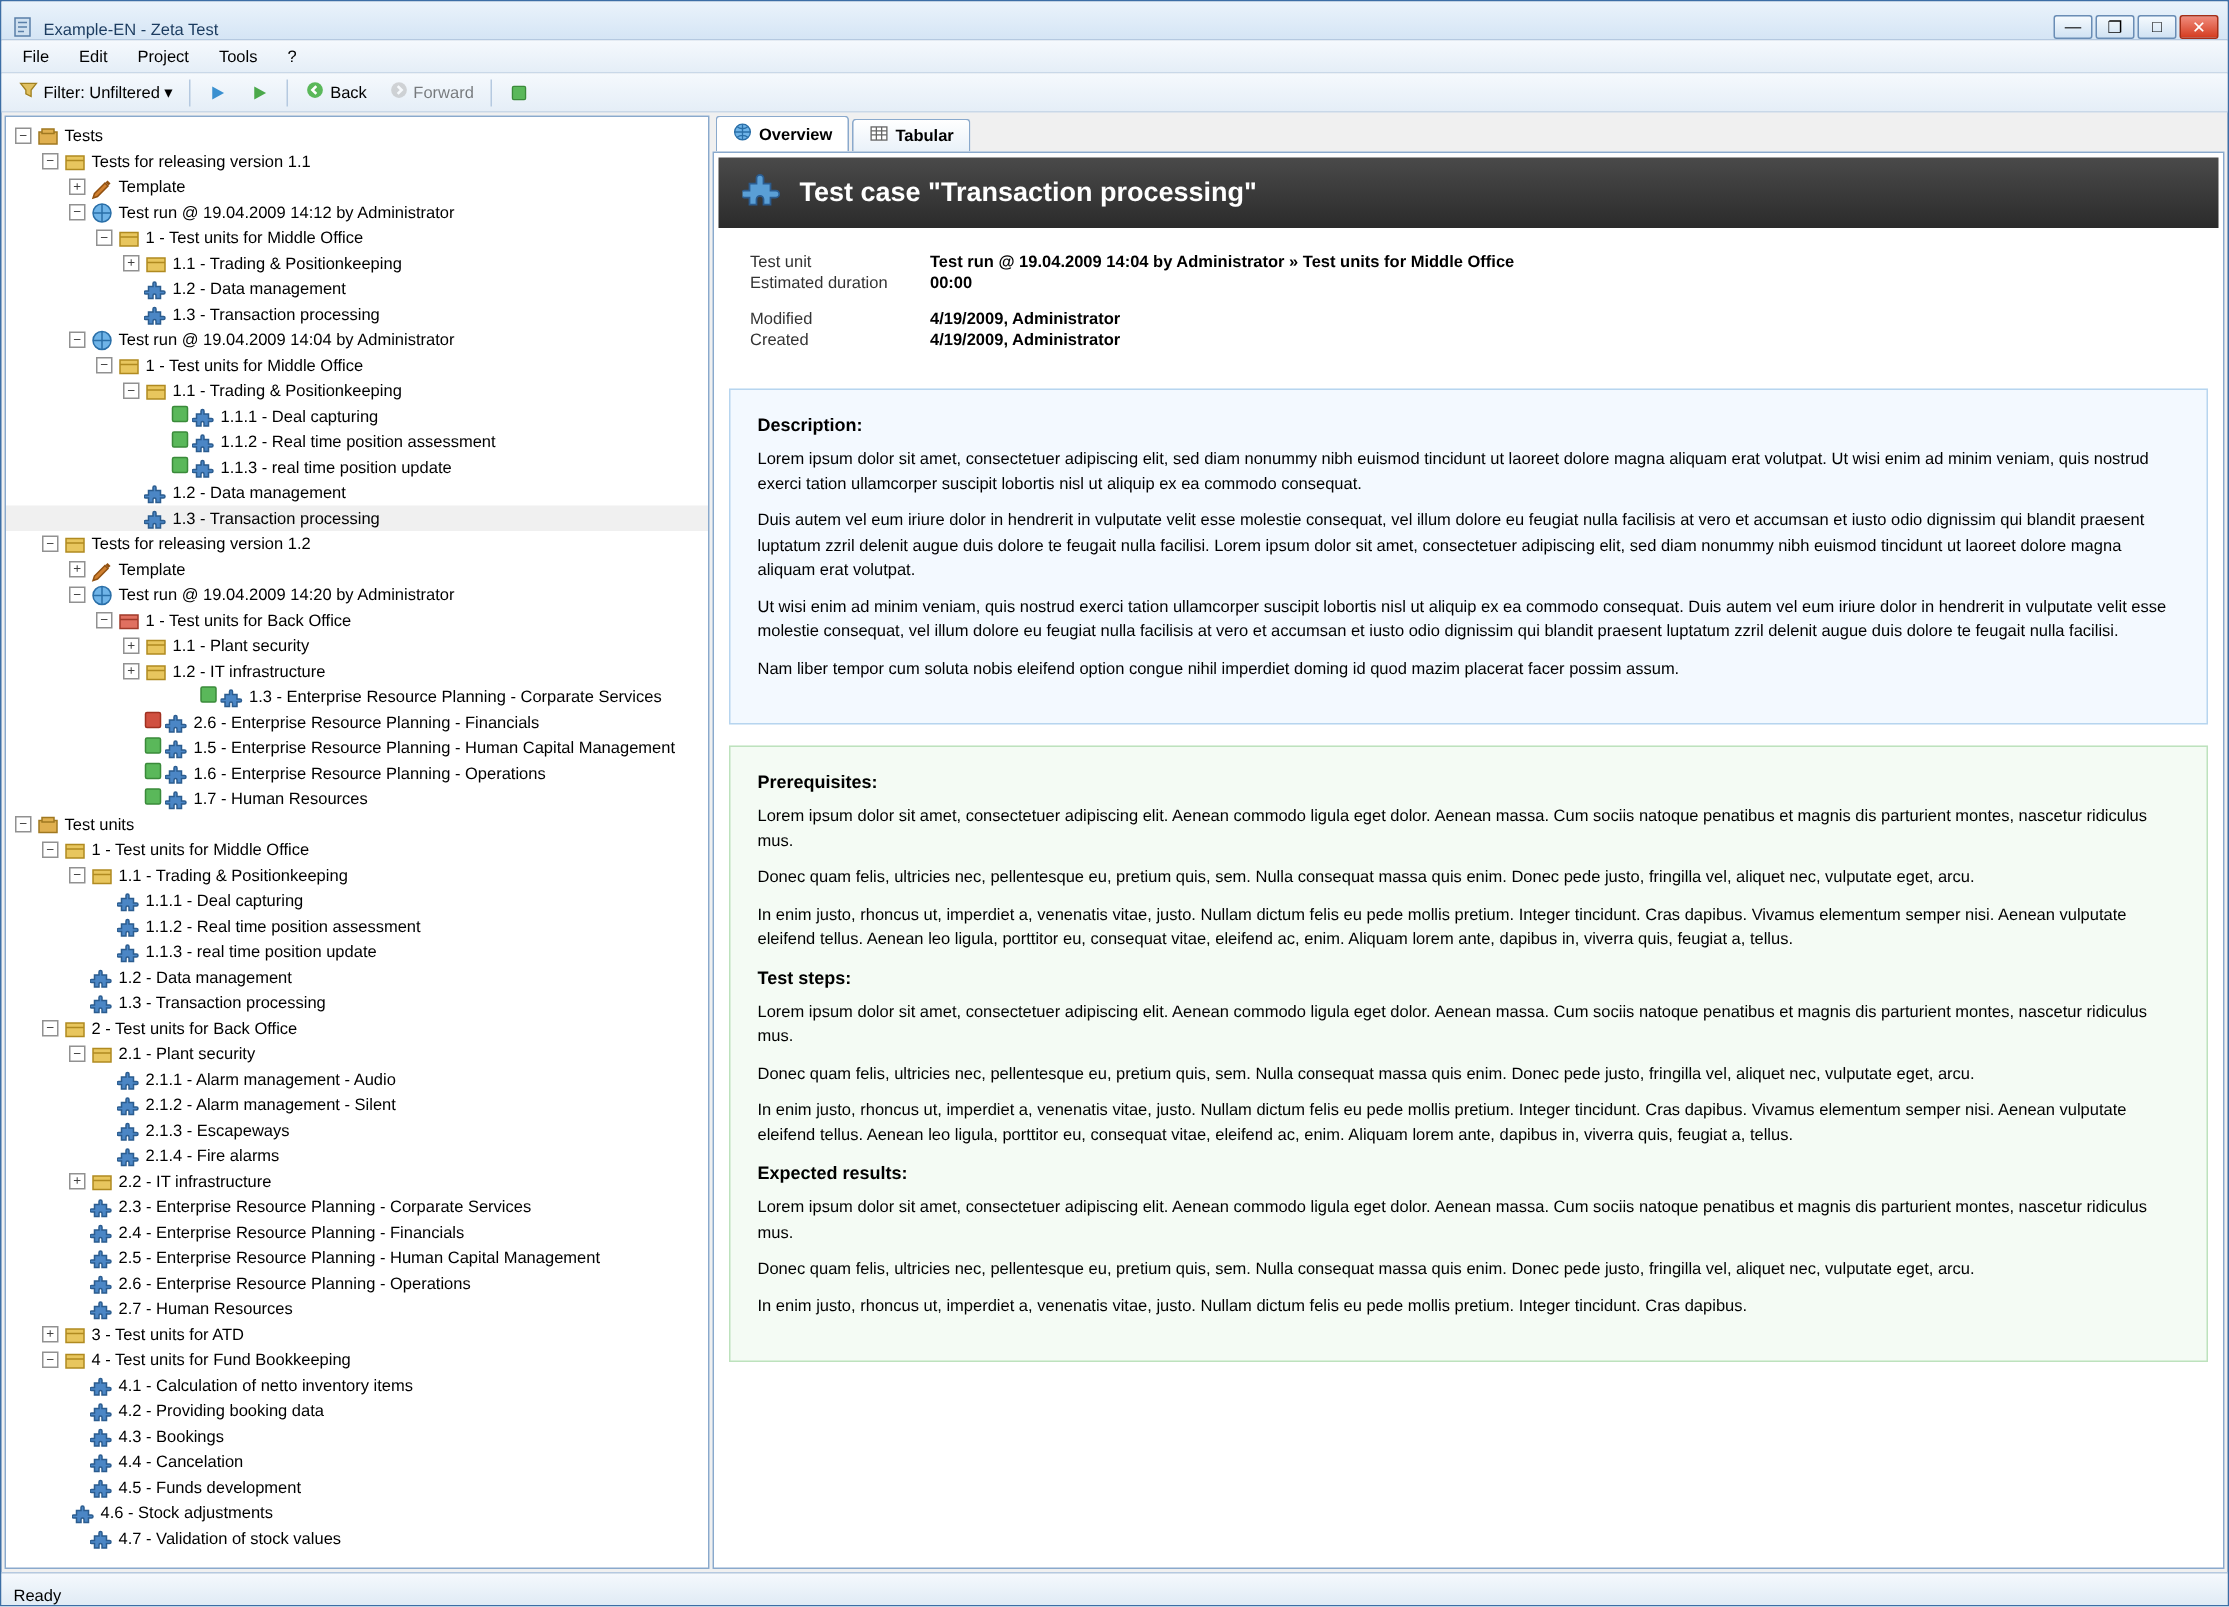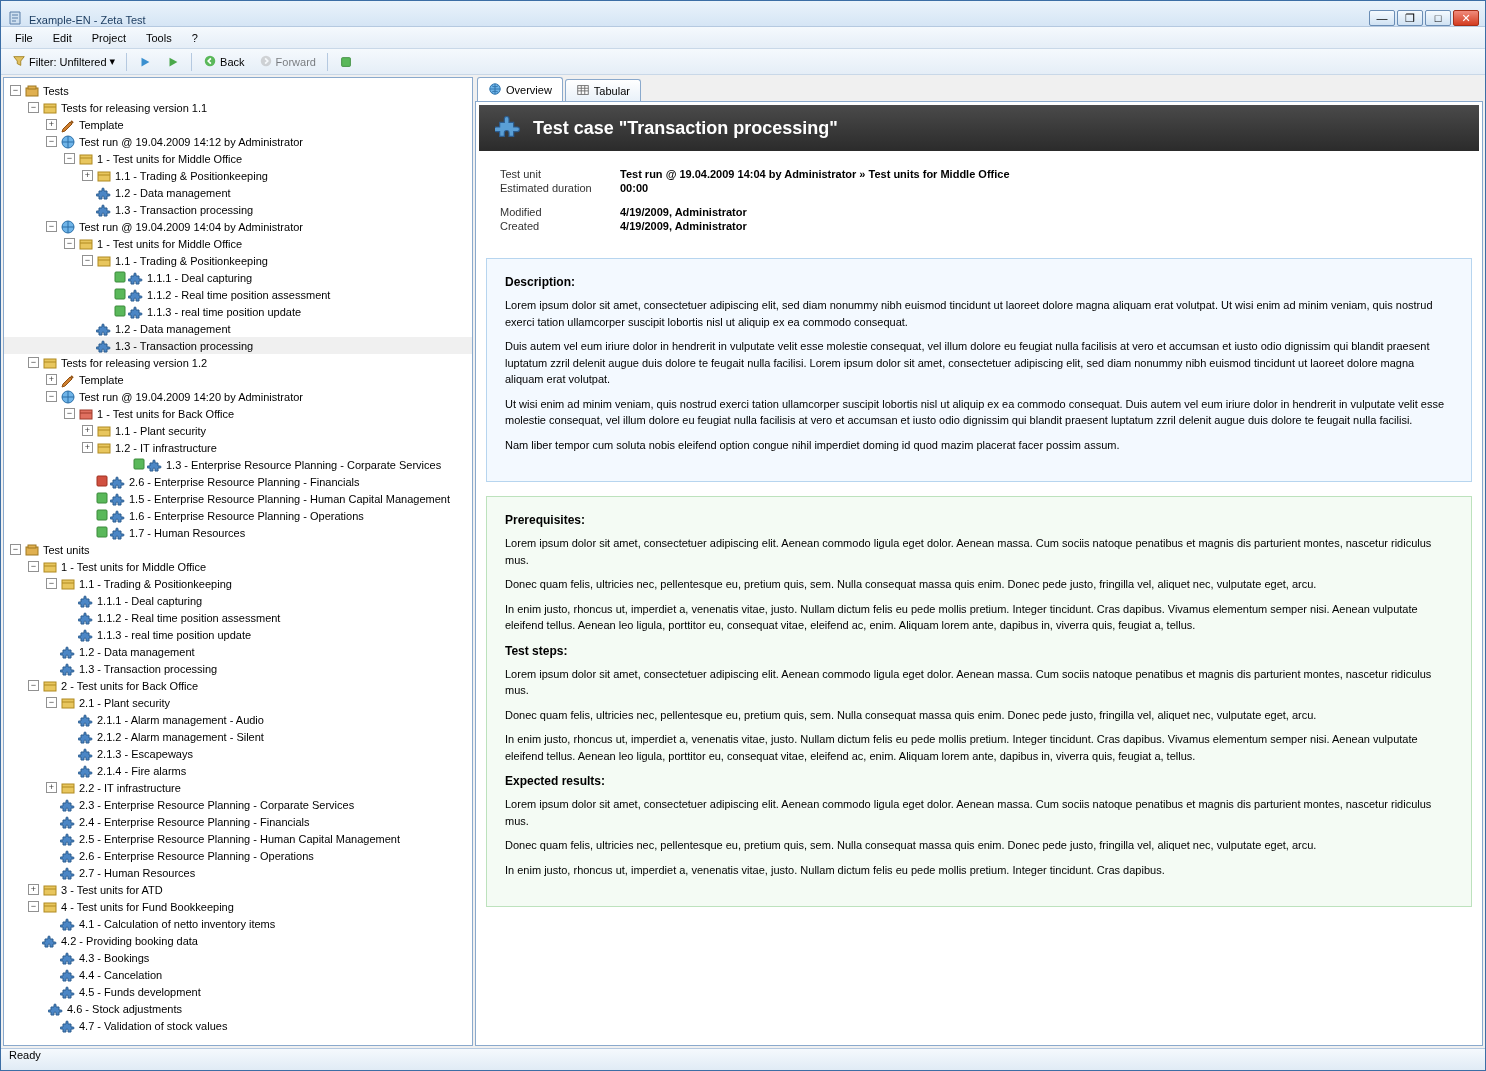--- a/index.html
+++ b/index.html
@@ -23,39 +23,39 @@
 .tree-pane::-webkit-scrollbar-thumb { background:#c0c0c0; border:1px solid #a0a0a0; }
 .trow { display:flex; align-items:center; height:17px; cursor:pointer; padding-right:6px; }
 .trow.sel { background:#f0f0f0; }
 .twist { width:11px; height:11px; border:1px solid #919191; background:#fff; display:inline-flex; align-items:center; justify-content:center; font-size:9px; line-height:9px; margin-right:3px; color:#404040; flex-shrink:0; }
 .twist.leaf { border:none; background:none; }
 .ticon { width:16px; height:16px; margin-right:3px; flex-shrink:0; display:inline-flex; align-items:center; justify-content:center; }
 .ticon svg { width:16px; height:16px; }
 .tlabel { color:#000; }
 .right-pane { flex:1; margin:2px 2px 2px 0; display:flex; flex-direction:column; }
 .tabs { height:24px; display:flex; align-items:flex-end; padding-left:2px; }
-.tab { height:22px; padding:0 10px; display:flex; align-items:center; gap:4px; border:1px solid #8aa9cc; border-bottom:none; background:linear-gradient(#fff,#e9f1f9); border-radius:3px 3px 0 0; margin-right:2px; cursor:pointer; }
+.tab { height:22px; padding:0 10px; display:flex; align-items:center; gap:4px; border:1px solid #8aa9cc; border-bottom:none; background:linear-gradient(#fff,#e9f1f9); border-radius:3px 3px 0 0; margin-right:2px; cursor:pointer;font-weight:bold; }
 .tab.active { background:#fff; height:24px; }
 .detail { flex:1; border:1px solid #8aa9cc; background:#fff; overflow:auto; }
 .detail::-webkit-scrollbar { width:16px; }
 .detail::-webkit-scrollbar-track { background:#f0f0f0; }
 .detail::-webkit-scrollbar-thumb { background:#c0c0c0; border:1px solid #a0a0a0; }
 .hdr { background:linear-gradient(#4a4a4a,#2b2b2b); color:#fff; padding:8px 16px; display:flex; align-items:center; gap:10px; margin:3px; }
 .hdr h1 { font-size:18px; font-weight:bold; }
 .meta { padding:14px 24px 10px; }
 .meta-row { display:flex; margin-bottom:2px; }
 .meta-lbl { width:120px; color:#333; }
 .meta-val { font-weight:bold; }
 .blk { margin:14px 10px; padding:14px 18px 20px; border:1px solid; font-size:12px; line-height:1.5; }
 .blk.blue { background:#f3f9ff; border-color:#b7d5ef; }
 .blk.green { background:#f4fbf4; border-color:#bde2bd; }
 .blk h3 { font-size:12px; font-weight:bold; margin-bottom:6px; margin-top:6px; }
 .blk h3:first-child { margin-top:0; }
 .blk p { margin-bottom:8px; }
-.statusbar { height:22px; background:linear-gradient(#f5f9fd,#e0ebf5); border-top:1px solid #b5c9e0; display:flex; align-items:flex-start; padding:0 8px; }
+.statusbar { height:22px; background:linear-gradient(#f5f9fd,#e0ebf5); border-top:1px solid #b5c9e0; display:flex; align-items:flex-end; padding:0 8px; }
 
 
 .ic-box      { fill:#e8c65e; stroke:#b08a20; stroke-width:1; }
 .ic-box-r    { fill:#e07060; stroke:#a03a2a; }
 .ic-puzzle   { fill:#4b86c5; stroke:#2b5c8f; }
 .ic-globe    { fill:#6fb4e8; stroke:#2a6fa8; }
 .ic-tests    { fill:#e0b050; stroke:#a07820; }
 .ic-brush    { fill:#d08030; stroke:#905010; }
 </style>
 </head>
@@ -619,21 +619,21 @@
         </div>
         <div class="trow" style="padding-left: 42px;">
           <span class="twist leaf"></span>
           <span class="ticon">
             <svg viewBox="0 0 16 16">
               <path d="M3 6h3V4a1 1 0 112 0v2h3v3h2a1 1 0 110 2h-2v3H8v-2a1 1 0 10-2 0v2H3V11H1a1 1 0 110-2h2z" class="ic-puzzle"></path>
             </svg>
           </span>
           <span class="tlabel">4.1 - Calculation of netto inventory items</span>
         </div>
-        <div class="trow" style="padding-left: 24px;">
+        <div class="trow" style="padding-left: 42px;">
           <span class="twist leaf"></span>
           <span class="ticon">
             <svg viewBox="0 0 16 16">
               <path d="M3 6h3V4a1 1 0 112 0v2h3v3h2a1 1 0 110 2h-2v3H8v-2a1 1 0 10-2 0v2H3V11H1a1 1 0 110-2h2z" class="ic-puzzle"></path>
             </svg>
           </span>
           <span class="tlabel">4.2 - Providing booking data</span>
         </div>
         <div class="trow" style="padding-left: 42px;">
           <span class="twist leaf"></span>

